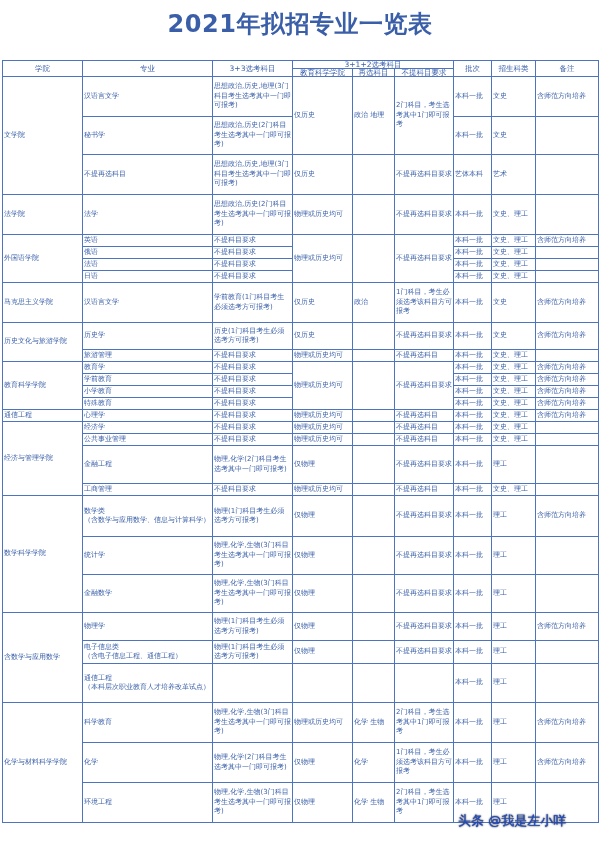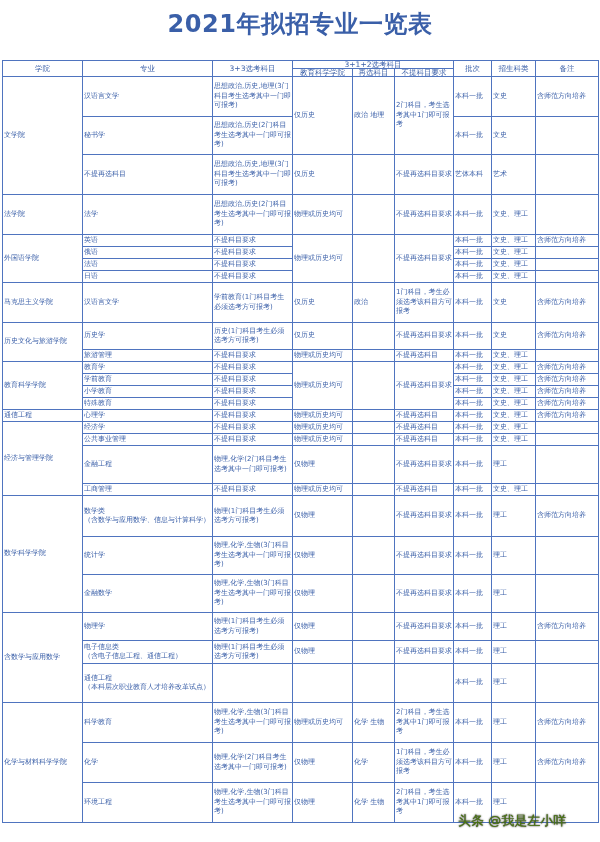--- a/index.html
+++ b/index.html
@@ -2,21 +2,21 @@
 <html><head>
 <meta charset="utf-8">
 <style>
   html, body { margin:0; padding:0; background:#ffffff; }
   body { width:600px; height:842px; overflow:hidden; position:relative; font-family:"DejaVu Sans", sans-serif; }
   .title { position:absolute; left:0; top:8px; width:600px; text-align:center; font-size:24px; font-weight:bold; color:#3a5fa8; letter-spacing:0.5px; }
   table { position:absolute; left:2px; top:60px; width:596px; border-collapse:collapse; table-layout:fixed; }
   td, th { border:1px solid #4f74bf; font-size:7px; line-height:9.5px; color:#3a5fa8; padding:0 1px; vertical-align:middle; overflow:hidden; word-break:break-all; }
   th { font-weight:normal; text-align:center; font-size:7.5px; height:7px; line-height:7px; }
   th.tall { height:15px; }
-  .watermark { position:absolute; left:458px; top:812px; font-size:13px; color:#4d7c0f; text-shadow:0 0 2px #333, 0 0 1px #333; white-space:nowrap; }
+  .watermark { position:absolute; left:458px; top:812px; font-size:13px; color:#1d4ed8; text-shadow:0 0 2px #333, 0 0 1px #333; white-space:nowrap; }
 </style>
 </head>
 <body>
 
 <div class="title">2021年拟招专业一览表</div>
 
 <table>
   <colgroup>
     <col style="width:80px">
       <col style="width:130px">

